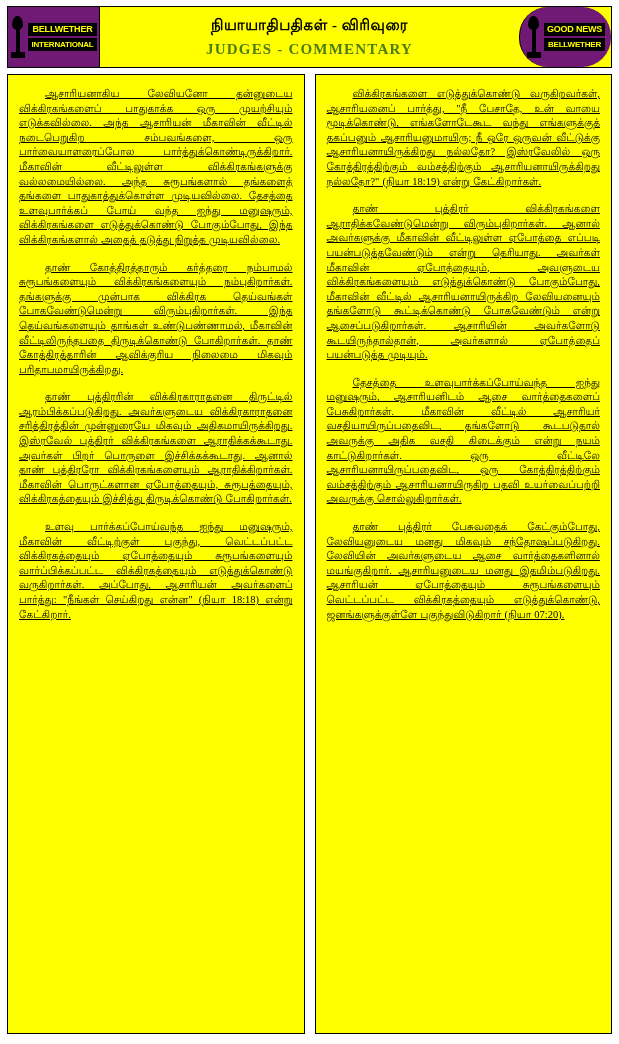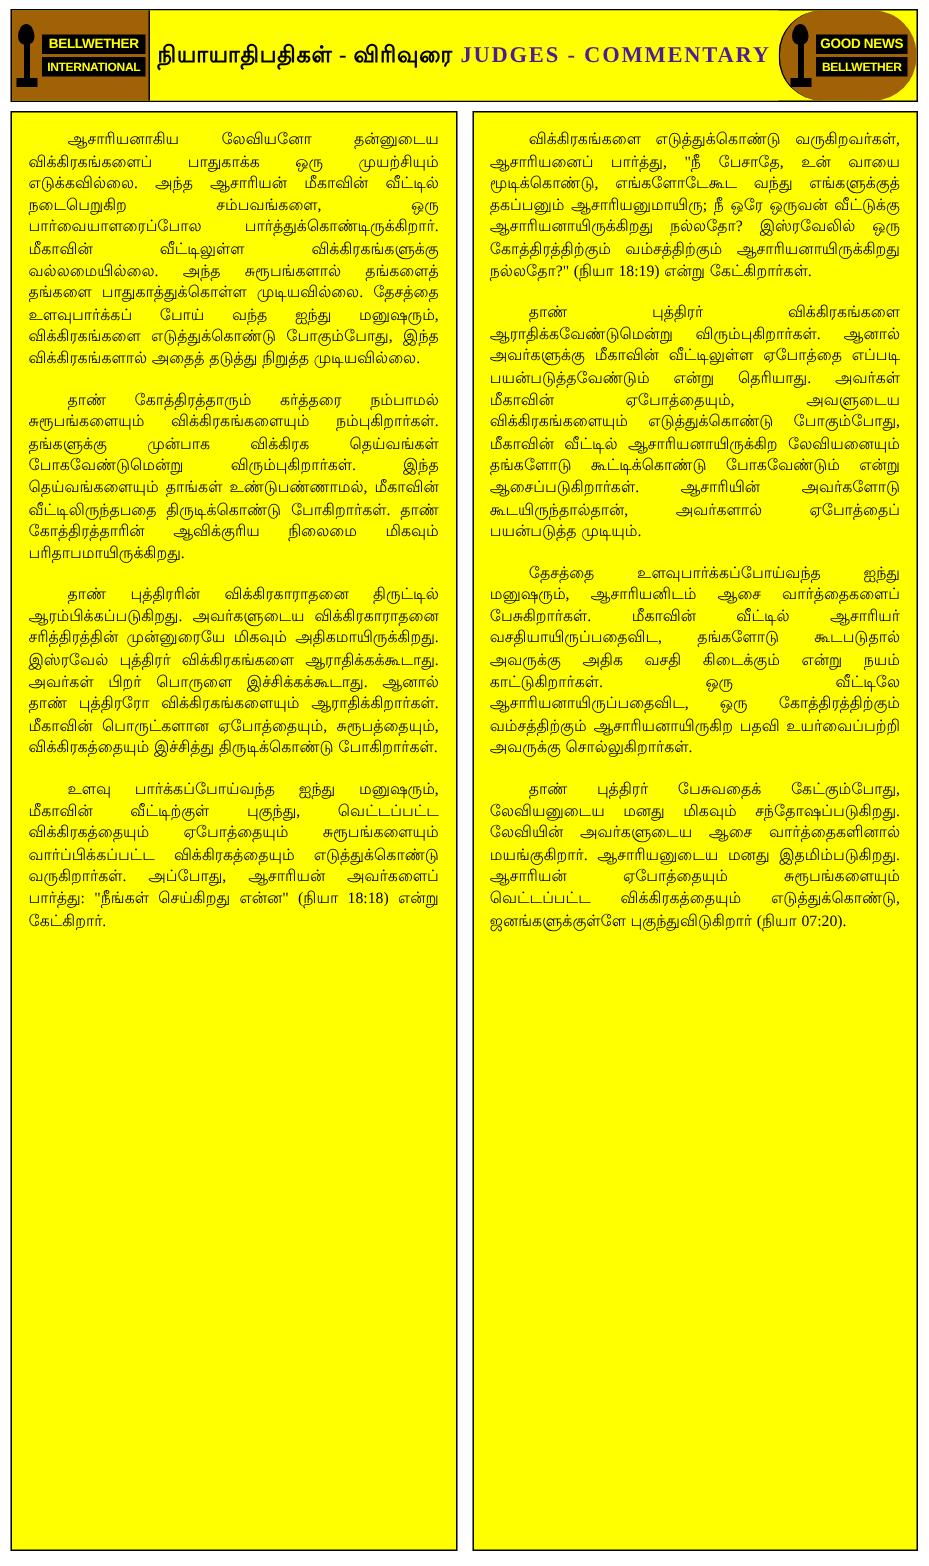--- a/index.html
+++ b/index.html
@@ -25,21 +25,21 @@
     align-items: stretch;
     height: 62px;
     border: 1px solid #000;
     box-sizing: border-box;
     background: #ffff00;
   }
   .logo-box {
     width: 92px;
     border-right: 1px solid #000;
     box-sizing: border-box;
-    background: #a16207;
+    background: #701a75;
     display: flex;
     align-items: center;
     justify-content: center;
     position: relative;
     flex: 0 0 92px;
   }
   .logo-box.right {
     border-right: none;
     border-left: 1px solid #000;
     border-radius: 29px;
@@ -98,48 +98,50 @@
     text-align: center;
     padding: 1px 3px;
     white-space: nowrap;
   }
   .logo-word.small {
     font-size: 8px;
   }
   .header-center {
     flex: 1 1 auto;
     display: flex;
+    flex-direction: column;
     align-items: center;
     justify-content: center;
     background: #ffff00;
     gap: 5px;
   }
   .title-tamil {
     font-family: "Liberation Serif", serif;
     font-size: 15px;
     font-weight: bold;
     color: #000;
     letter-spacing: 0.5px;
     white-space: nowrap;
   }
   .title-english {
     font-family: "Liberation Serif", serif;
     font-size: 15px;
     font-weight: bold;
-    color: #4c1d95;
+    color: #4d7c0f;
     letter-spacing: 1.2px;
     white-space: nowrap;
   }
 
   
   .body-area {
     display: flex;
     gap: 10px;
     margin-top: 6px;
     height: 960px;
+    text-decoration: underline;
   }
   .column {
     flex: 1 1 50%;
     border: 1px solid #000;
     background: #ffff00;
     box-sizing: border-box;
     padding: 12px 11px 10px 11px;
     overflow: hidden;
   }
   .para {

